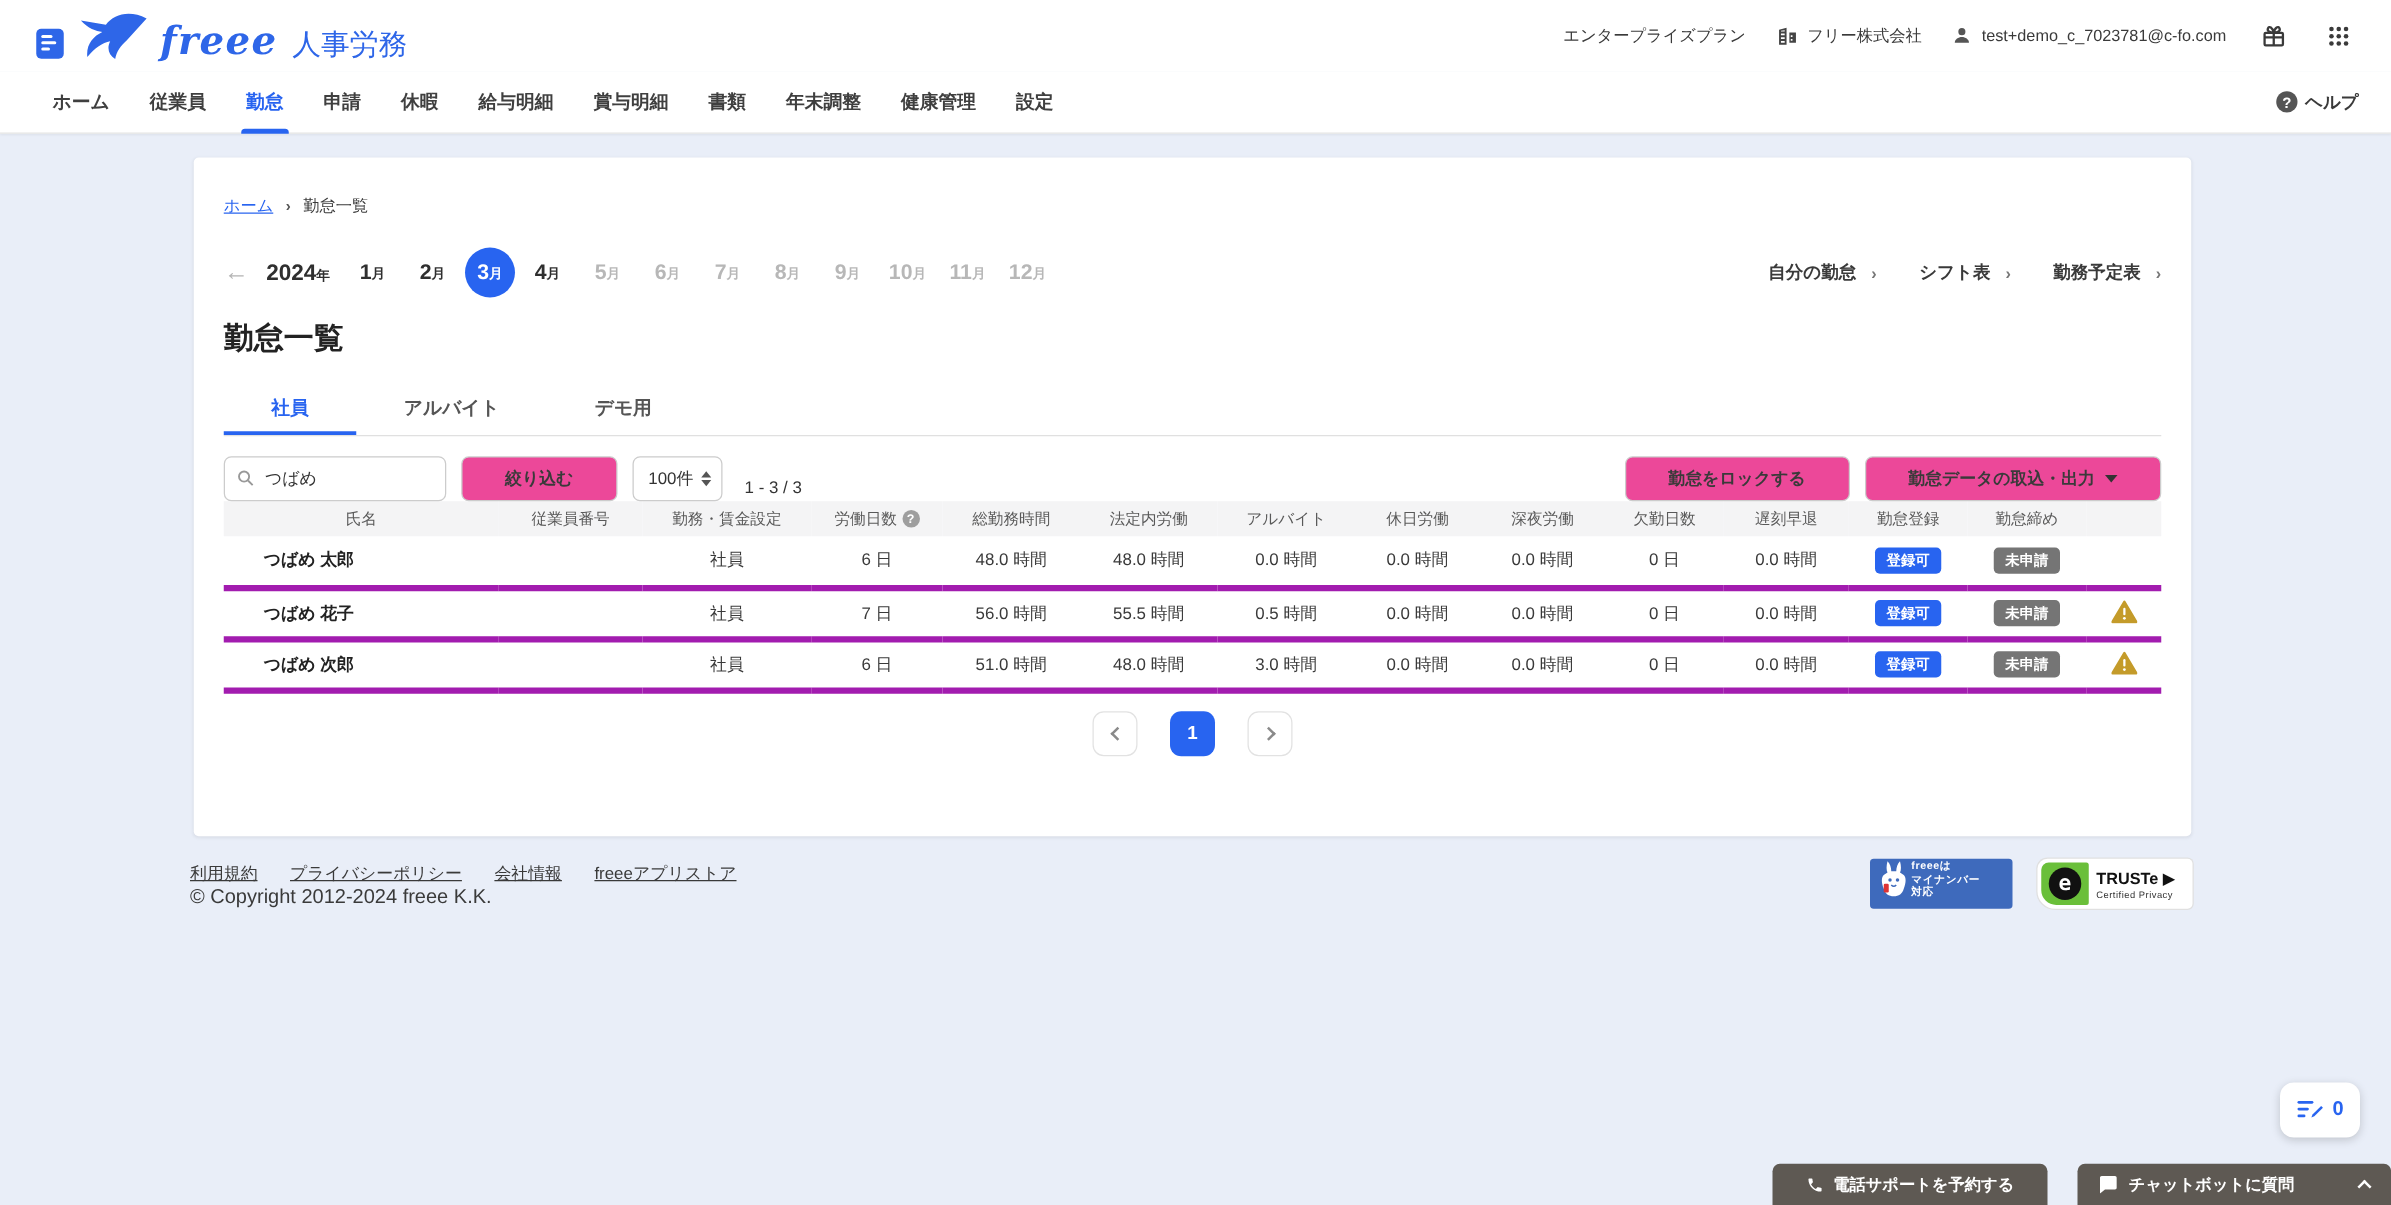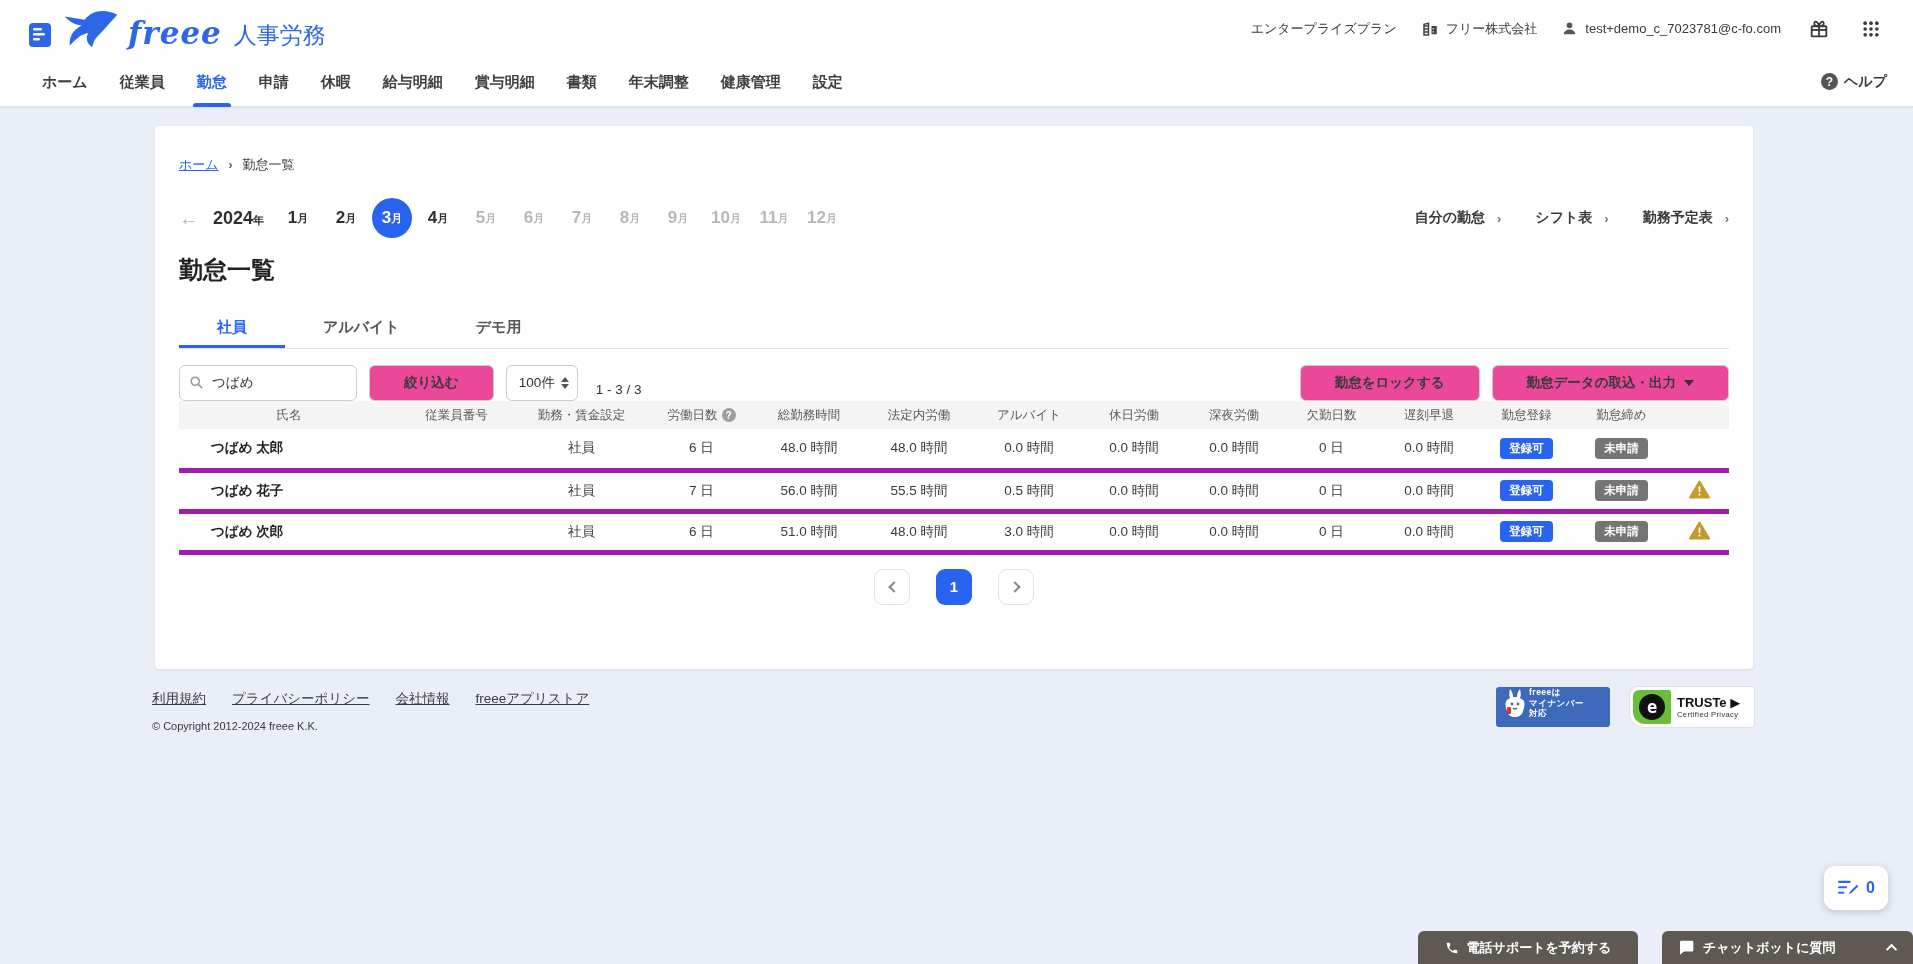--- a/index.html
+++ b/index.html
@@ -83,21 +83,21 @@
   .page-btn { width:36px; height:36px; border:1px solid #e2e2e2; border-radius:9px; background:#fff; display:flex; align-items:center; justify-content:center; cursor:pointer; }
   .page-cur { width:36px; height:36px; border-radius:9px; background:#2864f0; color:#fff; font-size:15px; font-weight:700; display:flex; align-items:center; justify-content:center; cursor:pointer; }
   .chev-ic { width:8px; height:8px; border-right:2px solid #8a8a8a; border-bottom:2px solid #8a8a8a; }
   .chev-left { transform:rotate(135deg); margin-left:3px; }
   .chev-right { transform:rotate(-45deg); margin-right:3px; }
 
   
   .footer { position:absolute; left:152px; top:690px; }
   .footer-links { display:flex; gap:26px; }
   .footer-links a { font-size:13.5px; color:#3a3a3a; text-decoration:underline; cursor:pointer; }
-  .copyright { margin-top:12px; font-size:11px; color:#3a3a3a; }
+  .copyright { margin-top:1px; font-size:16px; color:#3a3a3a; }
 
   .mn-badge { position:absolute; left:1496px; top:687px; width:114px; height:40px; background:#3e6abc; border-radius:3px; display:flex; align-items:flex-start; padding:0 6px; gap:1px; cursor:pointer; }
   .mn-text { color:#fff; font-size:8.5px; font-weight:700; line-height:1.25; letter-spacing:.5px; }
   .truste { position:absolute; left:1630px; top:687px; width:124px; height:40px; background:#fff; border-radius:8px 4px 4px 14px; box-shadow:0 0 0 1px #e0e0e0; display:flex; align-items:center; padding:0 7px 0 3px; gap:6px; cursor:pointer; }
   .truste-logo { width:38px; height:34px; background:#6abf3a; border-radius:6px 2px 2px 12px; display:flex; align-items:center; justify-content:center; }
   .truste-e { width:26px; height:26px; border-radius:50%; background:#111; color:#fff; font-weight:700; font-size:17px; display:flex; align-items:center; justify-content:center; font-family:"DejaVu Sans Mono",monospace; }
   .truste-txt .t1 { font-size:13px; font-weight:700; color:#111; }
   .truste-txt .t2 { font-size:7.5px; color:#333; letter-spacing:.4px; }
 
   

